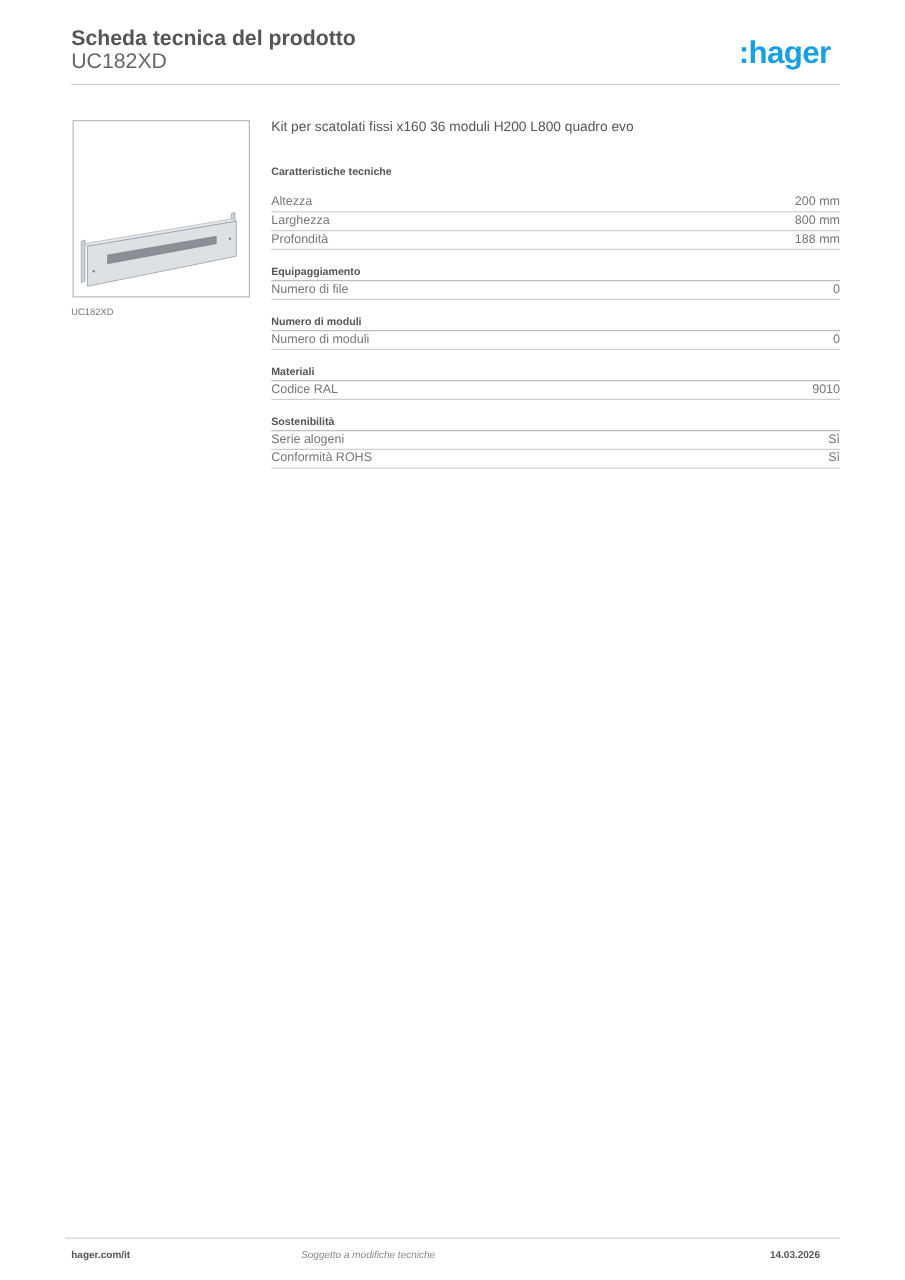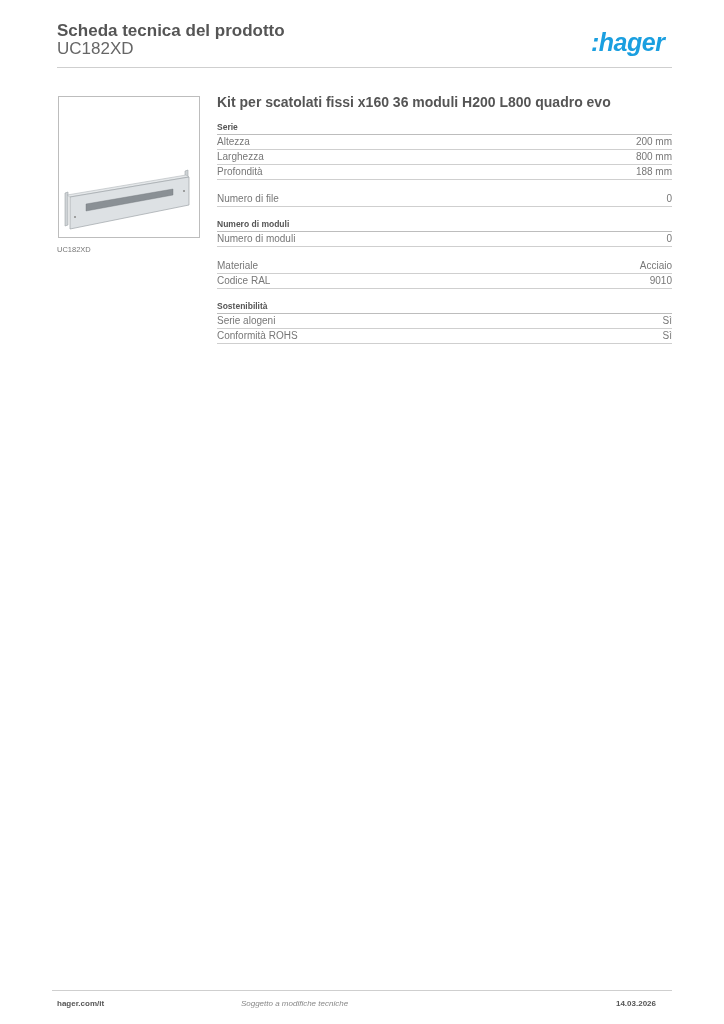--- a/index.html
+++ b/index.html
@@ -1,27 +1,27 @@
 <!DOCTYPE html>
 <html><head>
 <meta charset="utf-8">
 <style>
   html, body { margin:0; padding:0; background:#ffffff; }
   body { width:724px; height:1024px; position:relative; overflow:hidden;
          font-family:"Liberation Sans", sans-serif; color:#555; }
   .header-title { position:absolute; left:57px; top:21px; font-size:17px; font-weight:bold; color:#555; letter-spacing:0;text-align:center; }
   .header-code { position:absolute; left:57px; top:39px; font-size:17px; color:#666; }
-  .logo { position:absolute; left:591px; top:28px; font-size:25px; font-weight:bold; color:#1a9fe0; letter-spacing:-0.5px; line-height:28px;font-style:italic; }
+  .logo { position:absolute; left:591px; top:28px; font-size:25px; font-weight:bold; color:#1a9fe0; letter-spacing:-0.5px; line-height:28px; }
   .header-rule { position:absolute; left:57px; top:67px; width:615px; height:1px; background:#cfcfcf; }
 
   .product-image { position:absolute; left:58px; top:96px; width:142px; height:142px; border:1px solid #bdbdbd; box-sizing:border-box; background:#fff; }
   .image-caption { position:absolute; left:57px; top:245px; font-size:7.5px; color:#777; }
 
   .content { position:absolute; left:217px; top:96px; width:455px; }
-  .product-desc { font-size:14px; font-weight:bold; color:#555; height:14px; line-height:12px; }
+  .product-desc { font-size:11px; font-weight:normal; color:#555; height:14px; line-height:12px; }
   .section-heading { margin-top:21px; font-size:8.5px; font-weight:bold; color:#555; line-height:12px; }
 
   .group { margin-top:12px; }
   .group:first-of-type { margin-top:16px; }
   .group-title { font-size:8.5px; font-weight:bold; color:#555; line-height:11px; height:11px; border-bottom:1px solid #bdbdbd; padding-bottom:1px; }
   .row { display:flex; justify-content:space-between; font-size:10px; color:#777; line-height:13px; height:14px; border-bottom:1px solid #cfcfcf; }
   .row .value { text-align:right; }
 
   .footer-rule { position:absolute; left:52px; top:990px; width:620px; height:1px; background:#cfcfcf; }
   .footer-left { position:absolute; left:57px; top:999px; font-size:8px; font-weight:bold; color:#555; }
@@ -52,57 +52,55 @@
     <polygon points="27,107 114,92 114,98 27,114" fill="#8a9095" stroke="#6f757a" stroke-width="0.4"></polygon>
 
     <circle cx="16" cy="120" r="1" fill="#888"></circle>
     <circle cx="125" cy="94" r="1" fill="#888"></circle>
   </svg>
 </div>
 <div class="image-caption">UC182XD</div>
 
 <div class="content">
   <div class="product-desc">Kit per scatolati fissi x160 36 moduli H200 L800 quadro evo</div>
+  <div class="section-heading">Caratteristiche tecniche</div>
 
   <div class="group">
-    <div class="group-title">Serie</div>
     <div class="row">
       <span>Altezza</span>
       <span class="value">200 mm</span>
     </div>
     <div class="row">
       <span>Larghezza</span>
       <span class="value">800 mm</span>
     </div>
     <div class="row">
       <span>Profondità</span>
       <span class="value">188 mm</span>
     </div>
   </div>
 
   <div class="group">
+    <div class="group-title">Equipaggiamento</div>
     <div class="row">
       <span>Numero di file</span>
       <span class="value">0</span>
     </div>
   </div>
 
   <div class="group">
     <div class="group-title">Numero di moduli</div>
     <div class="row">
       <span>Numero di moduli</span>
       <span class="value">0</span>
     </div>
   </div>
 
   <div class="group">
-    <div class="row">
-      <span>Materiale</span>
-      <span class="value">Acciaio</span>
-    </div>
+    <div class="group-title">Materiali</div>
     <div class="row">
       <span>Codice RAL</span>
       <span class="value">9010</span>
     </div>
   </div>
 
   <div class="group">
     <div class="group-title">Sostenibilità</div>
     <div class="row">
       <span>Serie alogeni</span>

